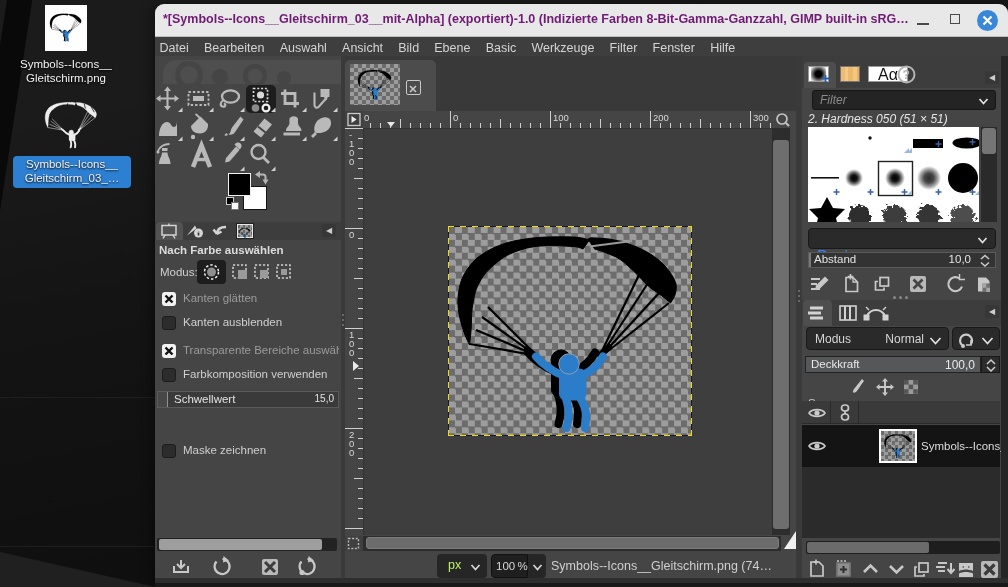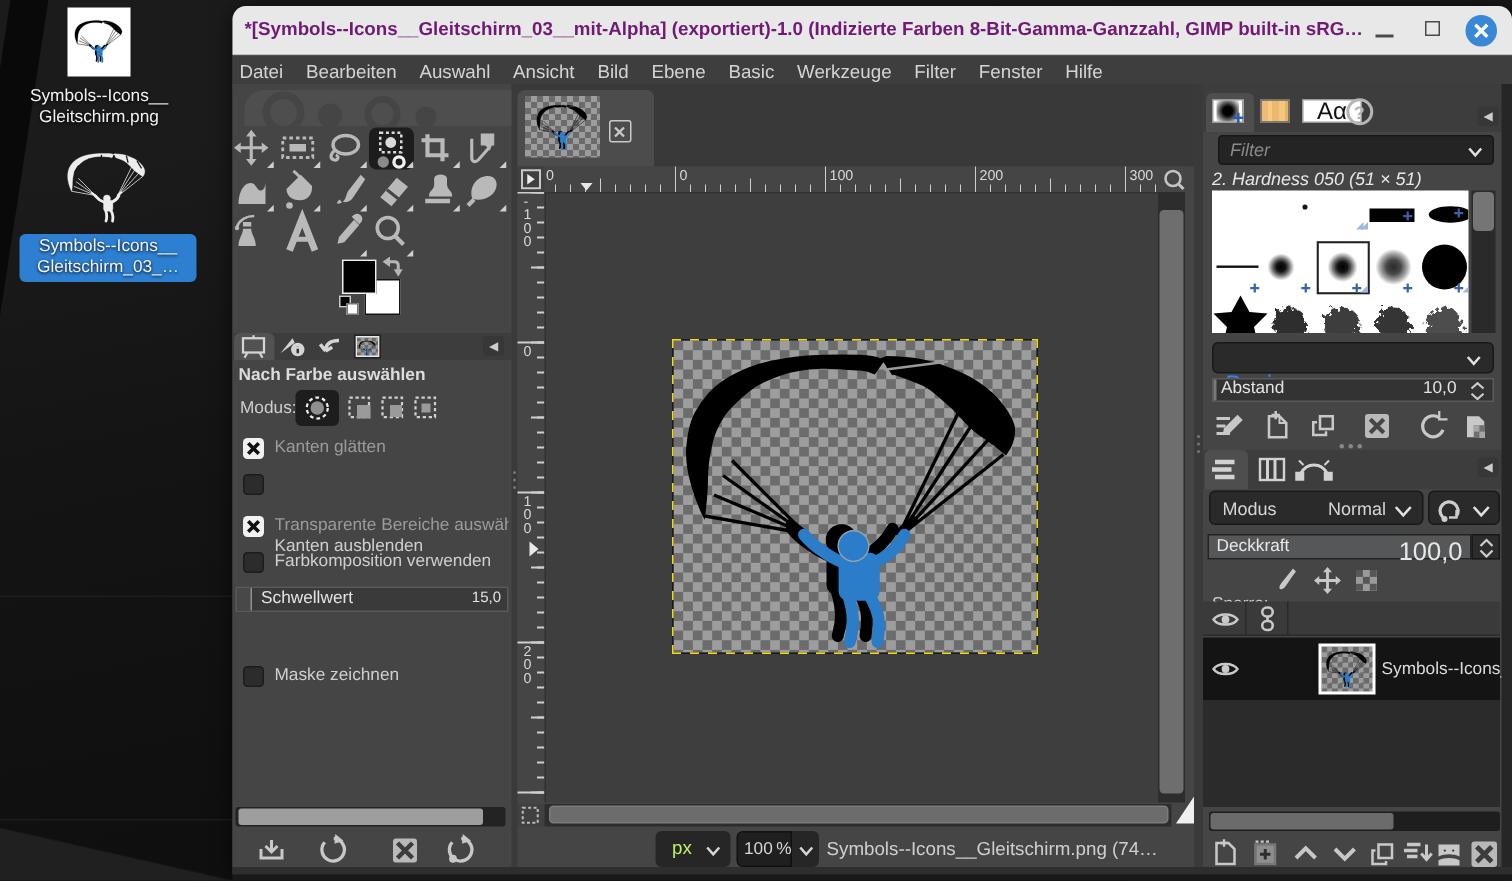--- a/index.html
+++ b/index.html
@@ -253,21 +253,21 @@
   <rect x="63" y="10" width="8" height="8" fill="#9a9a9a"></rect>
   <rect x="84" y="9" width="6" height="6" fill="#9a9a9a"></rect>
 </svg>
 
 <div class="abs" style="left:162px;top:292px;width:14px;height:14px;background:#f2f2f2;border-radius:3px;"></div>
 <svg class="abs" style="left:162px;top:292px" width="14" height="14">
       <path d="M3.5,3.5 L10.5,10.5 M10.5,3.5 L3.5,10.5" stroke="#111" stroke-width="2.4"></path>
     </svg>
 <div class="abs" style="left:183px;top:292px;font-size:11.5px;color:#9b9b9b;">Kanten glätten</div>
 <div class="abs" style="left:162px;top:316px;width:14px;height:14px;background:#2c2c2c;border:1px solid #1c1c1c;border-radius:3px;"></div>
-<div class="abs" style="left:183px;top:316px;font-size:11.5px;color:#cfcfcf;margin-top:42px;">Kanten ausblenden</div>
+<div class="abs" style="left:183px;top:316px;font-size:11.5px;color:#cfcfcf;">Kanten ausblenden</div>
 <div class="abs" style="left:162px;top:344px;width:14px;height:14px;background:#f2f2f2;border-radius:3px;"></div>
 <svg class="abs" style="left:162px;top:344px" width="14" height="14">
       <path d="M3.5,3.5 L10.5,10.5 M10.5,3.5 L3.5,10.5" stroke="#111" stroke-width="2.4"></path>
     </svg>
 <div class="abs" style="left:183px;top:344px;font-size:11.5px;color:#9b9b9b;white-space:nowrap;width:156px;overflow:hidden;">Transparente Bereiche auswähl</div>
 <div class="abs" style="left:162px;top:368px;width:14px;height:14px;background:#2c2c2c;border:1px solid #1c1c1c;border-radius:3px;"></div>
 <div class="abs" style="left:183px;top:368px;font-size:11.5px;color:#cfcfcf;">Farbkomposition verwenden</div>
 
 <div class="abs" style="left:157px;top:391px;width:182px;height:17px;background:#3a3a3a;border:1px solid #5a5a5a;">
   <div class="abs" style="left:0;top:0;width:10px;height:15px;background:#484848;border-right:1.5px solid #909090;"></div>
@@ -573,21 +573,21 @@
         <path d="M13,8 v5 h-5" fill="none" stroke="#ccc" stroke-width="1.6"></path>
         <circle cx="5" cy="14" r="2" fill="#ccc"></circle>
       </svg>
   <svg class="abs" style="right:5px;top:8px" width="13" height="10">
         <path d="M1.5,2 L6.5,7.5 L11.5,2" stroke="#e0e0e0" stroke-width="1.7" fill="none"></path>
       </svg>
 </div>
 
 <div class="abs" style="left:805px;top:356px;width:176px;height:17px;background:#555759;border:1px solid #222;">
   <div class="abs" style="left:5px;top:1px;font-size:11.5px;color:#e8e8e8;">Deckkraft</div>
-  <div class="abs" style="right:5px;top:1px;font-size:17px;color:#e8e8e8;margin-left:22px;">100,0</div>
+  <div class="abs" style="right:5px;top:1px;font-size:12px;color:#e8e8e8;margin-left:22px;">100,0</div>
 </div>
 <div class="abs" style="left:981px;top:356px;width:19px;height:17px;background:#2c2c2c;border:1px solid #191919;">
   <svg class="abs" style="left:3px;top:1px" width="12" height="14" fill="none" stroke="#ccc" stroke-width="1.5">
         <path d="M2,6 L6,2 L10,6"></path>
         <path d="M2,9 L6,13 L10,9"></path>
       </svg>
 </div>
 
 <div class="abs" style="left:808px;top:381px;font-size:11.5px;color:#d0d0d0;margin-top:16px;">Sperre:</div>
 <svg class="abs" style="left:848px;top:377px" width="80" height="20" fill="none" stroke="#c8c8c8">

